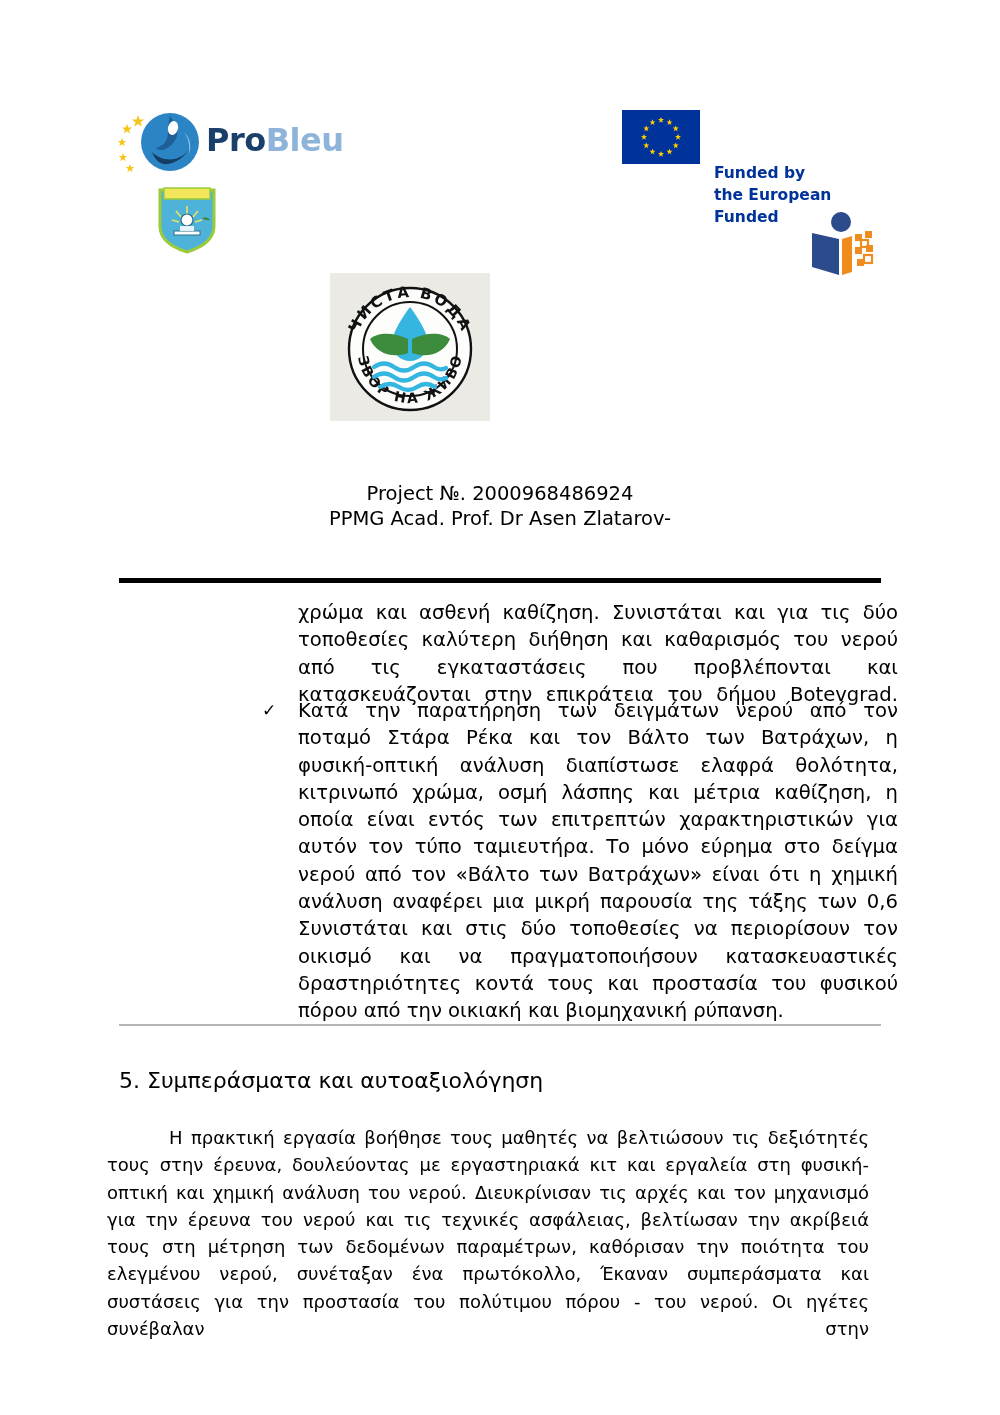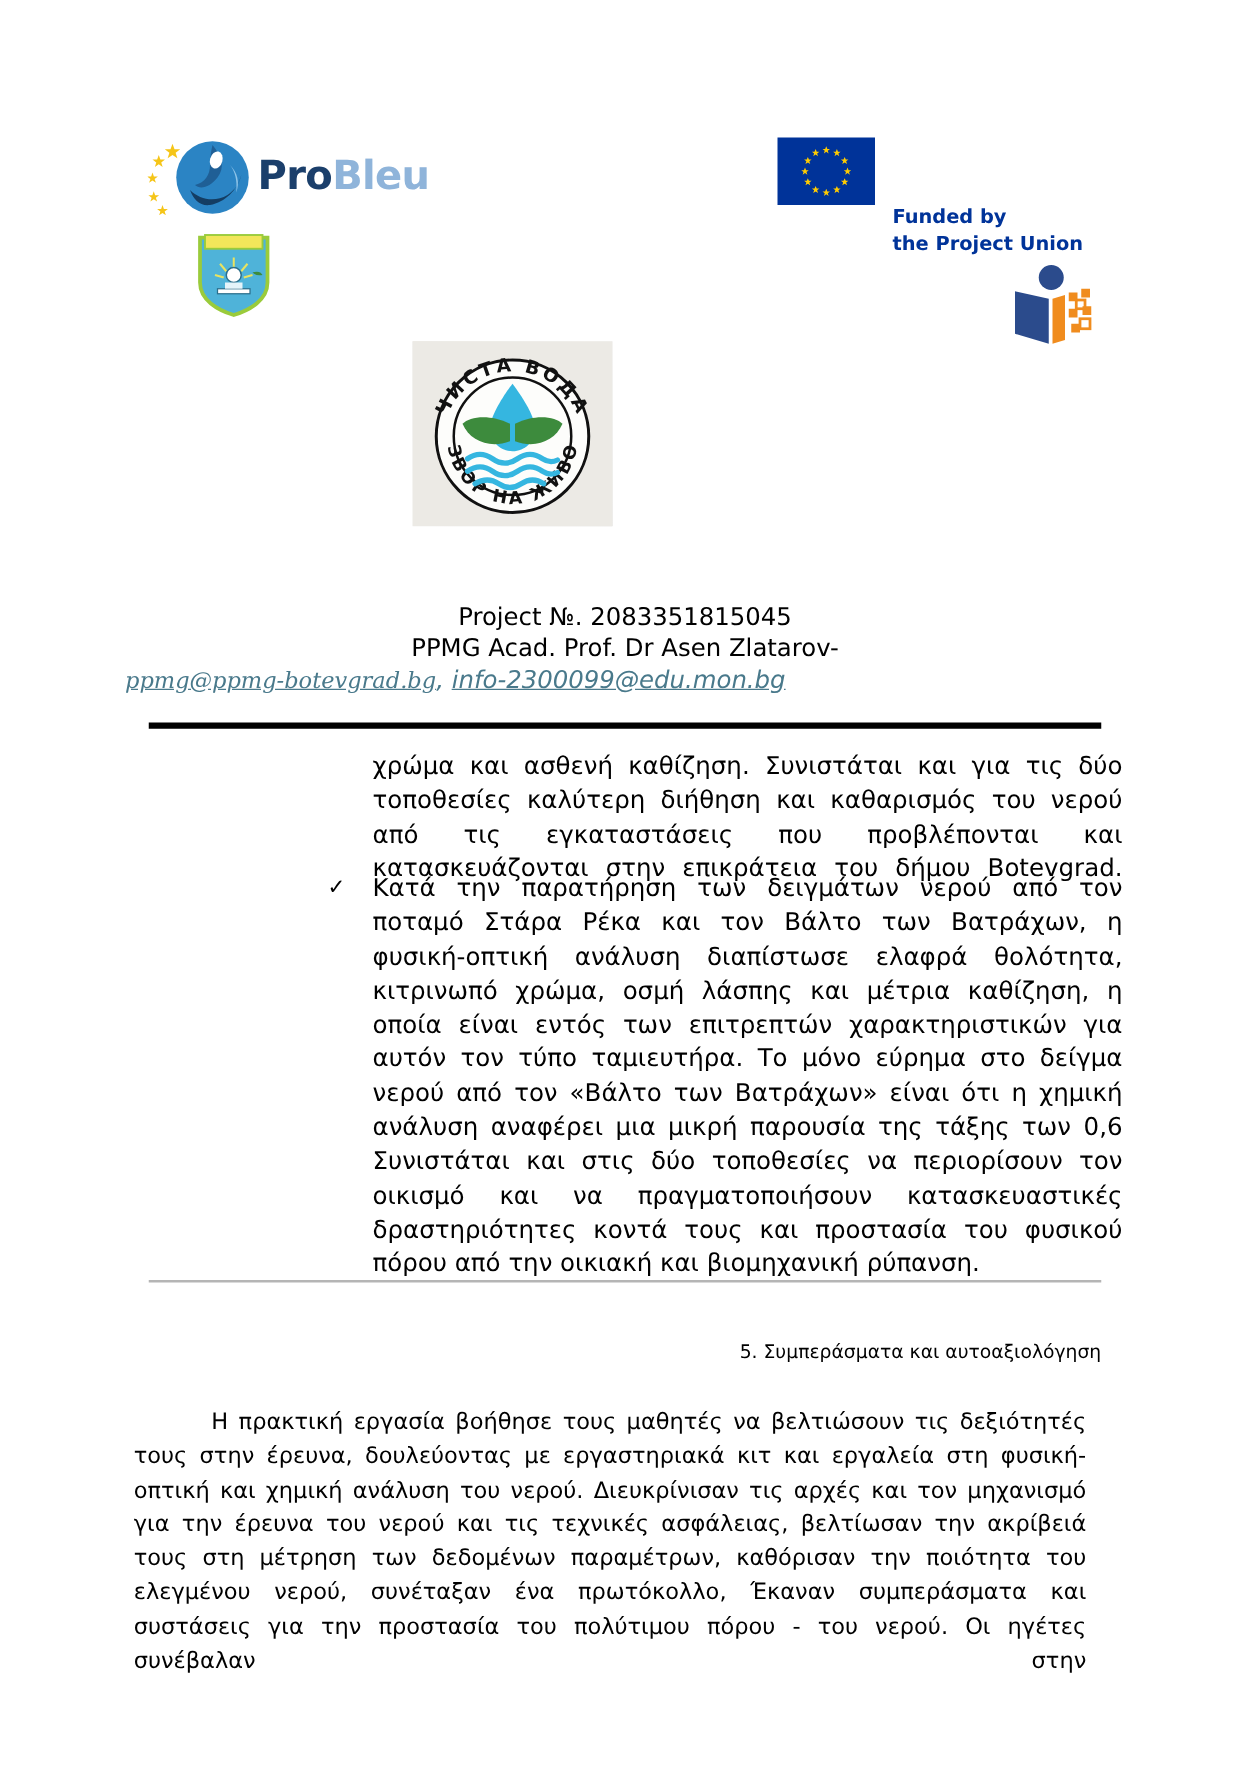--- a/index.html
+++ b/index.html
@@ -123,23 +123,23 @@
     flex: 1 1 auto;
     font-size: 19.6px;
     line-height: 27.3px;
     text-align: justify;
     text-justify: inter-word;
   }
   .bullet-body p { margin: 0; }
 
   .section-heading {
     left: 119px; top: 1068px; width: 762px;
-    font-size: 15px;
+    font-size: 22px;
     line-height: 26px;
-    text-align: right;
+    text-align: left;
   }
 
   .para-conclusion {
     left: 107px; top: 1124px; width: 762px;
     font-size: 18px;
     line-height: 27.3px;
     text-align: justify;
     text-justify: inter-word;
   }
   .para-conclusion p { margin: 0; text-indent: 62px; }
@@ -217,21 +217,21 @@
                 </g>
               <g transform="rotate(330) translate(0,-17) rotate(-330)">
                   <polygon points="0,-3 0.9,-0.9 3,-0.9 1.2,0.5 1.9,2.7 0,1.4 -1.9,2.7 -1.2,0.5 -3,-0.9 -0.9,-0.9"></polygon>
                 </g>
             </g>
           </g>
         </svg>
       </div>
       <div class="eu-text">
         <div>Funded by</div>
-        <div>the Project Union</div>
+        <div>the European Funded</div>
       </div>
     </div>
 
     <div class="shield">
       <svg viewBox="0 0 74 74" width="74" height="74">
         <path d="M10 8 L64 8 L64 44 C64 58 50 66 37 70 C24 66 10 58 10 44 Z" fill="#4fb3d9" stroke="#9acb3b" stroke-width="3"></path>
         <rect x="14" y="6" width="46" height="11" fill="#f2e65a" stroke="#9acb3b" stroke-width="1.5"></rect>
         <g stroke="#f2e65a" stroke-width="1.6" opacity="0.95">
           <line x1="37" y1="24" x2="37" y2="34"></line>
           <line x1="26" y1="29" x2="31" y2="35"></line>
@@ -289,26 +289,22 @@
         <g fill="none" stroke="#35b6e0" stroke-width="4.2" stroke-linecap="round">
           <path d="M44 94 q10 -7 20 0 q10 7 20 0 q10 -7 20 0 q6 4 12 1"></path>
           <path d="M44 104 q10 -7 20 0 q10 7 20 0 q10 -7 20 0 q6 4 12 1"></path>
           <path d="M50 114 q10 -6 19 0 q9 6 18 0 q9 -6 18 0"></path>
         </g>
       </svg>
     </div>
   </div>
 
   <div class="header-text">
-    <span class="line">Project №. 2083351815045</span>
+    <span class="line">Project №. 2000968486924</span>
     <span class="line">PPMG Acad. Prof. Dr Asen Zlatarov-</span>
-    <div class="header-emails">
-      <a class="mail serif" href="#">ppmg@ppmg-botevgrad.bg</a><span class="comma-sep">,</span>
-      <a class="mail sans" href="#">info-2300099@edu.mon.bg</a>
-    </div>
   </div>
 
   <div class="rule-thick"></div>
 
   <div class="body-block para-top">
     <p class="j-stretch">χρώμα και ασθενή καθίζηση. Συνιστάται και για τις δύο τοποθεσίες καλύτερη διήθηση και καθαρισμός του νερού από τις εγκαταστάσεις που προβλέπονται και κατασκευάζονται στην επικράτεια του δήμου Botevgrad.</p>
   </div>
 
   <div class="bullet-item">
     <span class="bullet-mark">✓</span>

